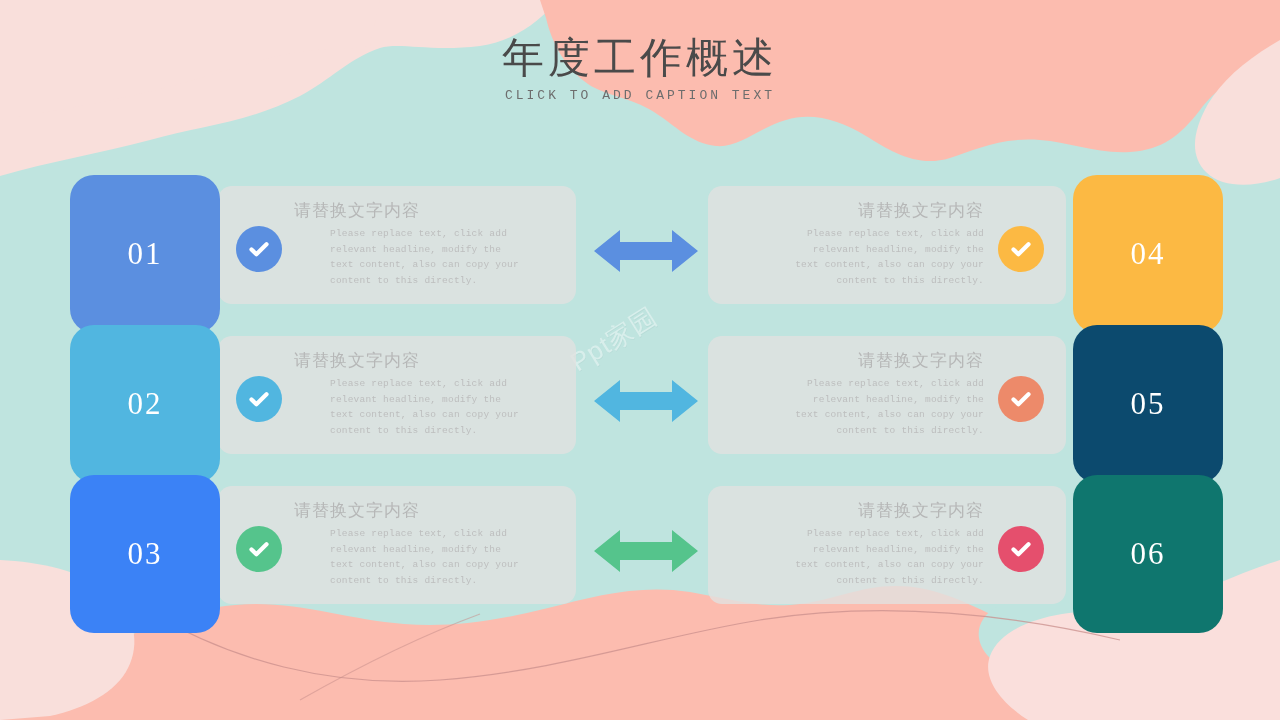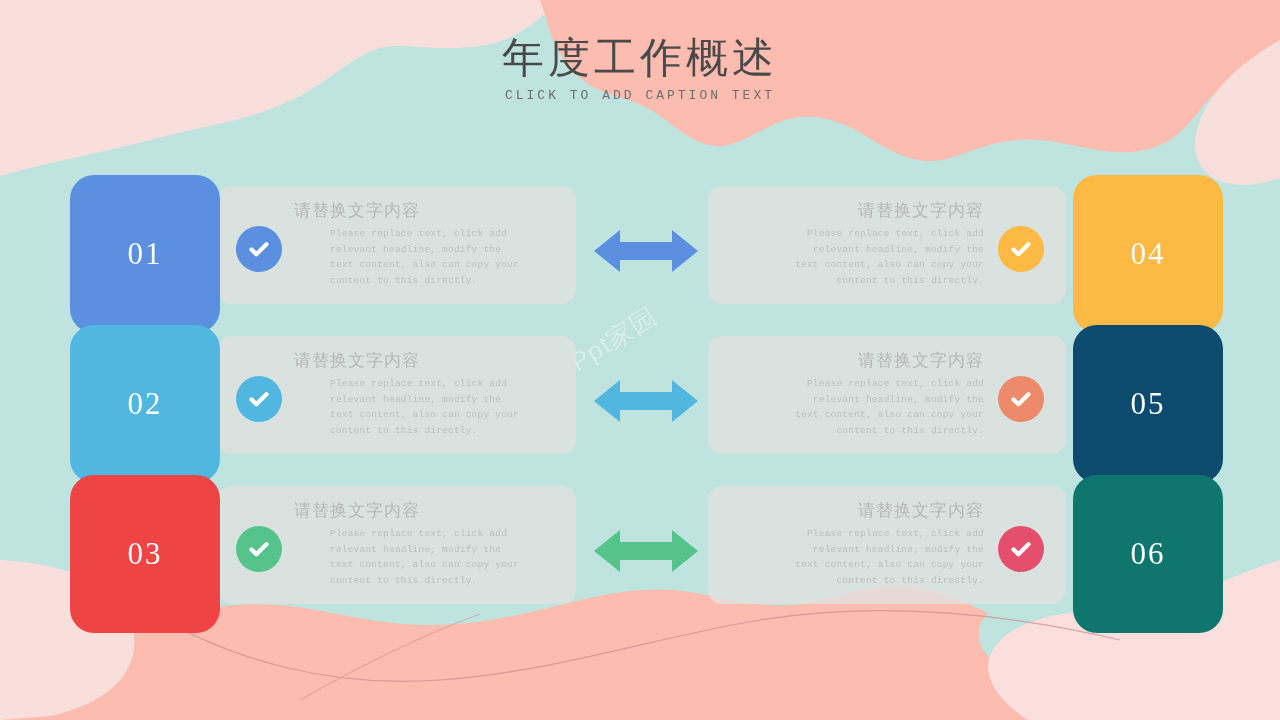--- a/index.html
+++ b/index.html
@@ -253,21 +253,21 @@
           <div class="txt-h">请替换文字内容</div>
           <div class="txt-b">Please replace text, click add relevant headline, modify the text content, also can copy your content to this directly.</div>
         </div>
       </div>
     </div>
 
     <div class="row row-3">
 
       <div class="card card-left">
         <div class="panel"></div>
-        <div class="tile" style="background:#ef4444">
+        <div class="tile" style="background:#3b82f6">
           <span>03</span>
         </div>
         <div class="badge" style="background:#55c48c">
           <svg width="26" height="26" viewBox="0 0 26 26" aria-hidden="true">
             <path d="M5.5 13.4 L10.4 18.2 L20.5 8.2" fill="none" stroke="#ffffff" stroke-width="4.2" stroke-linecap="round" stroke-linejoin="round"></path>
           </svg>
         </div>
         <div class="txt">
           <div class="txt-h">请替换文字内容</div>
           <div class="txt-b">Please replace text, click add relevant headline, modify the text content, also can copy your content to this directly.</div>

